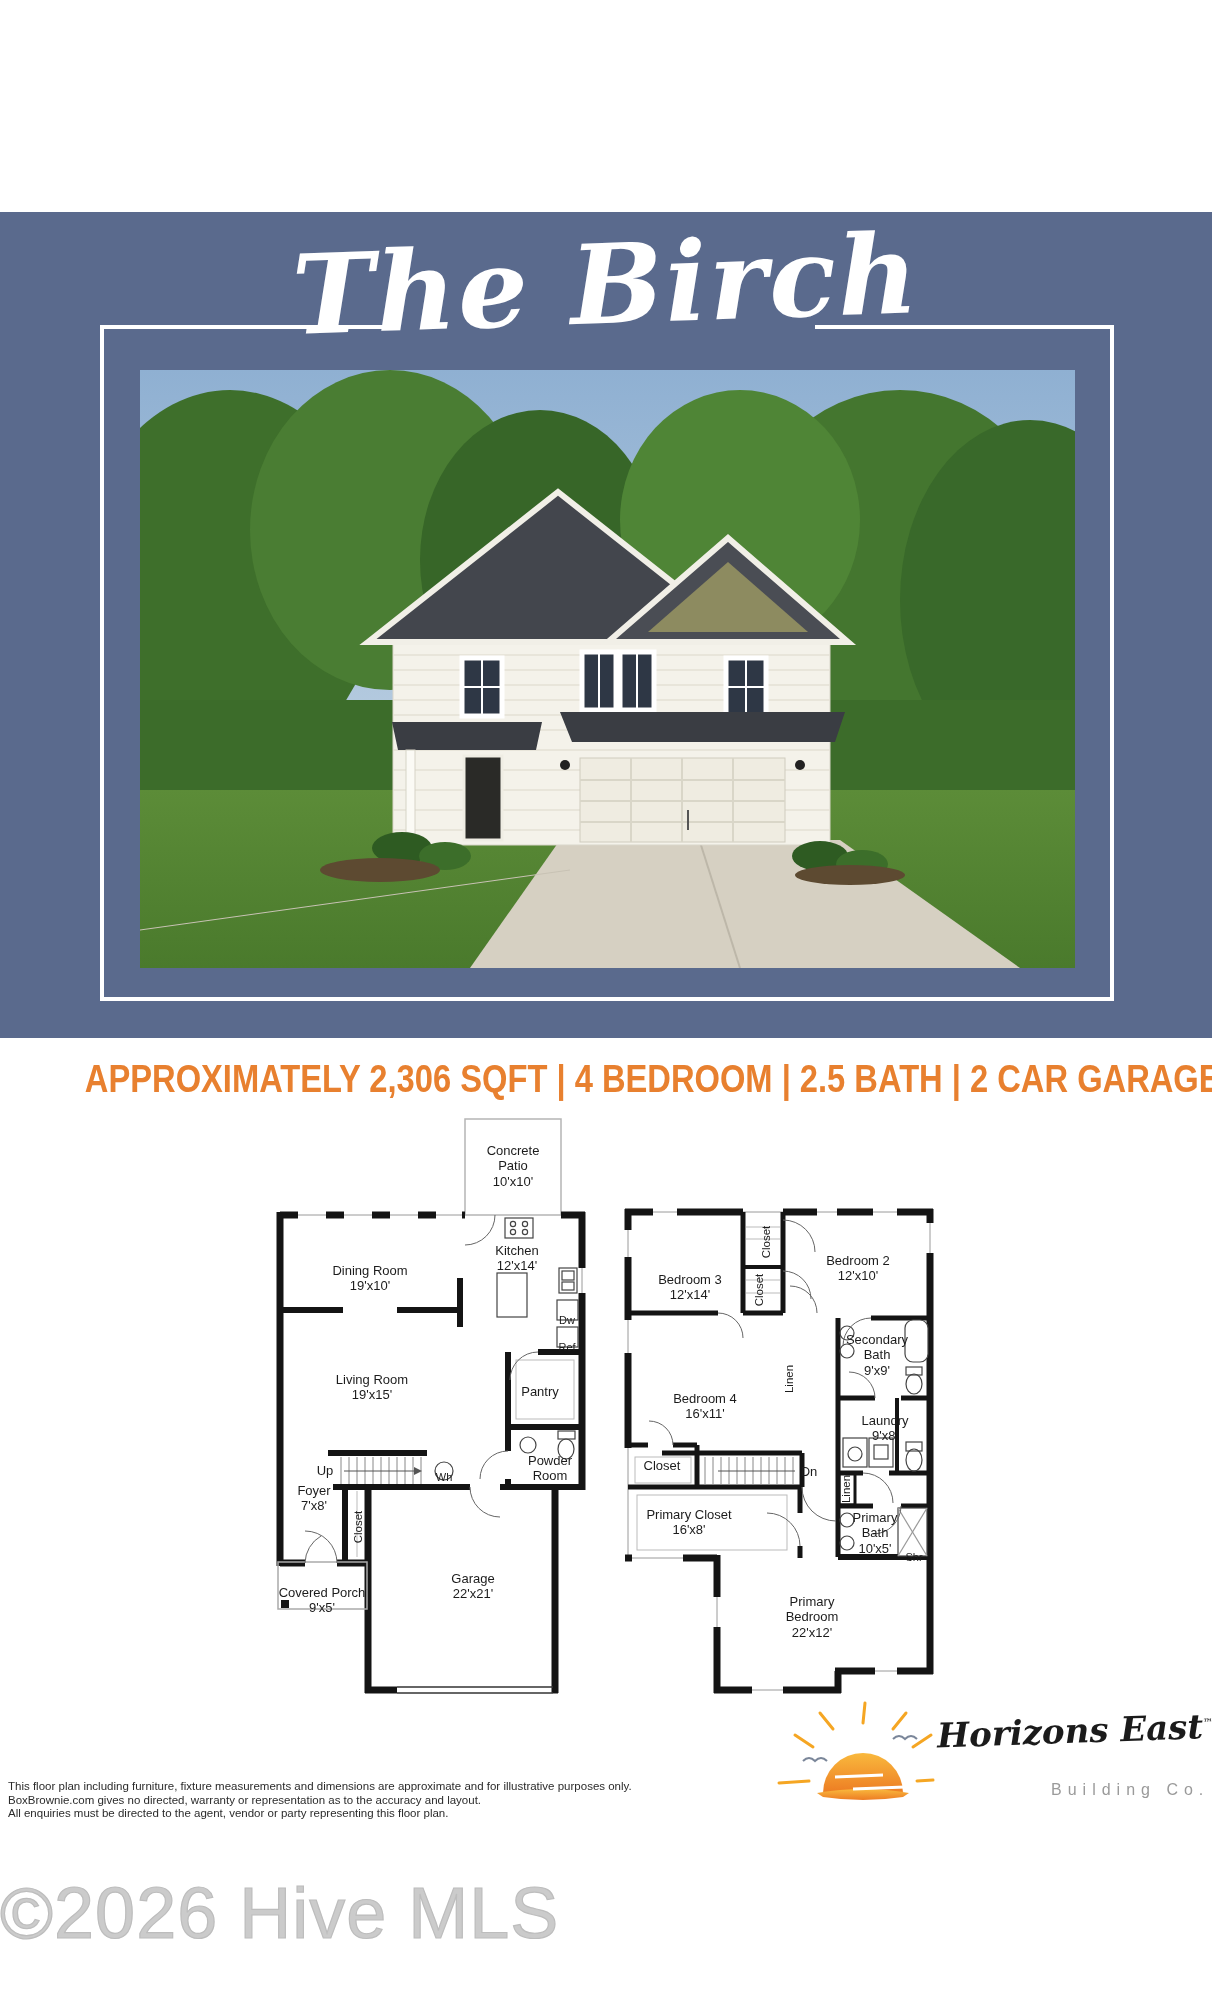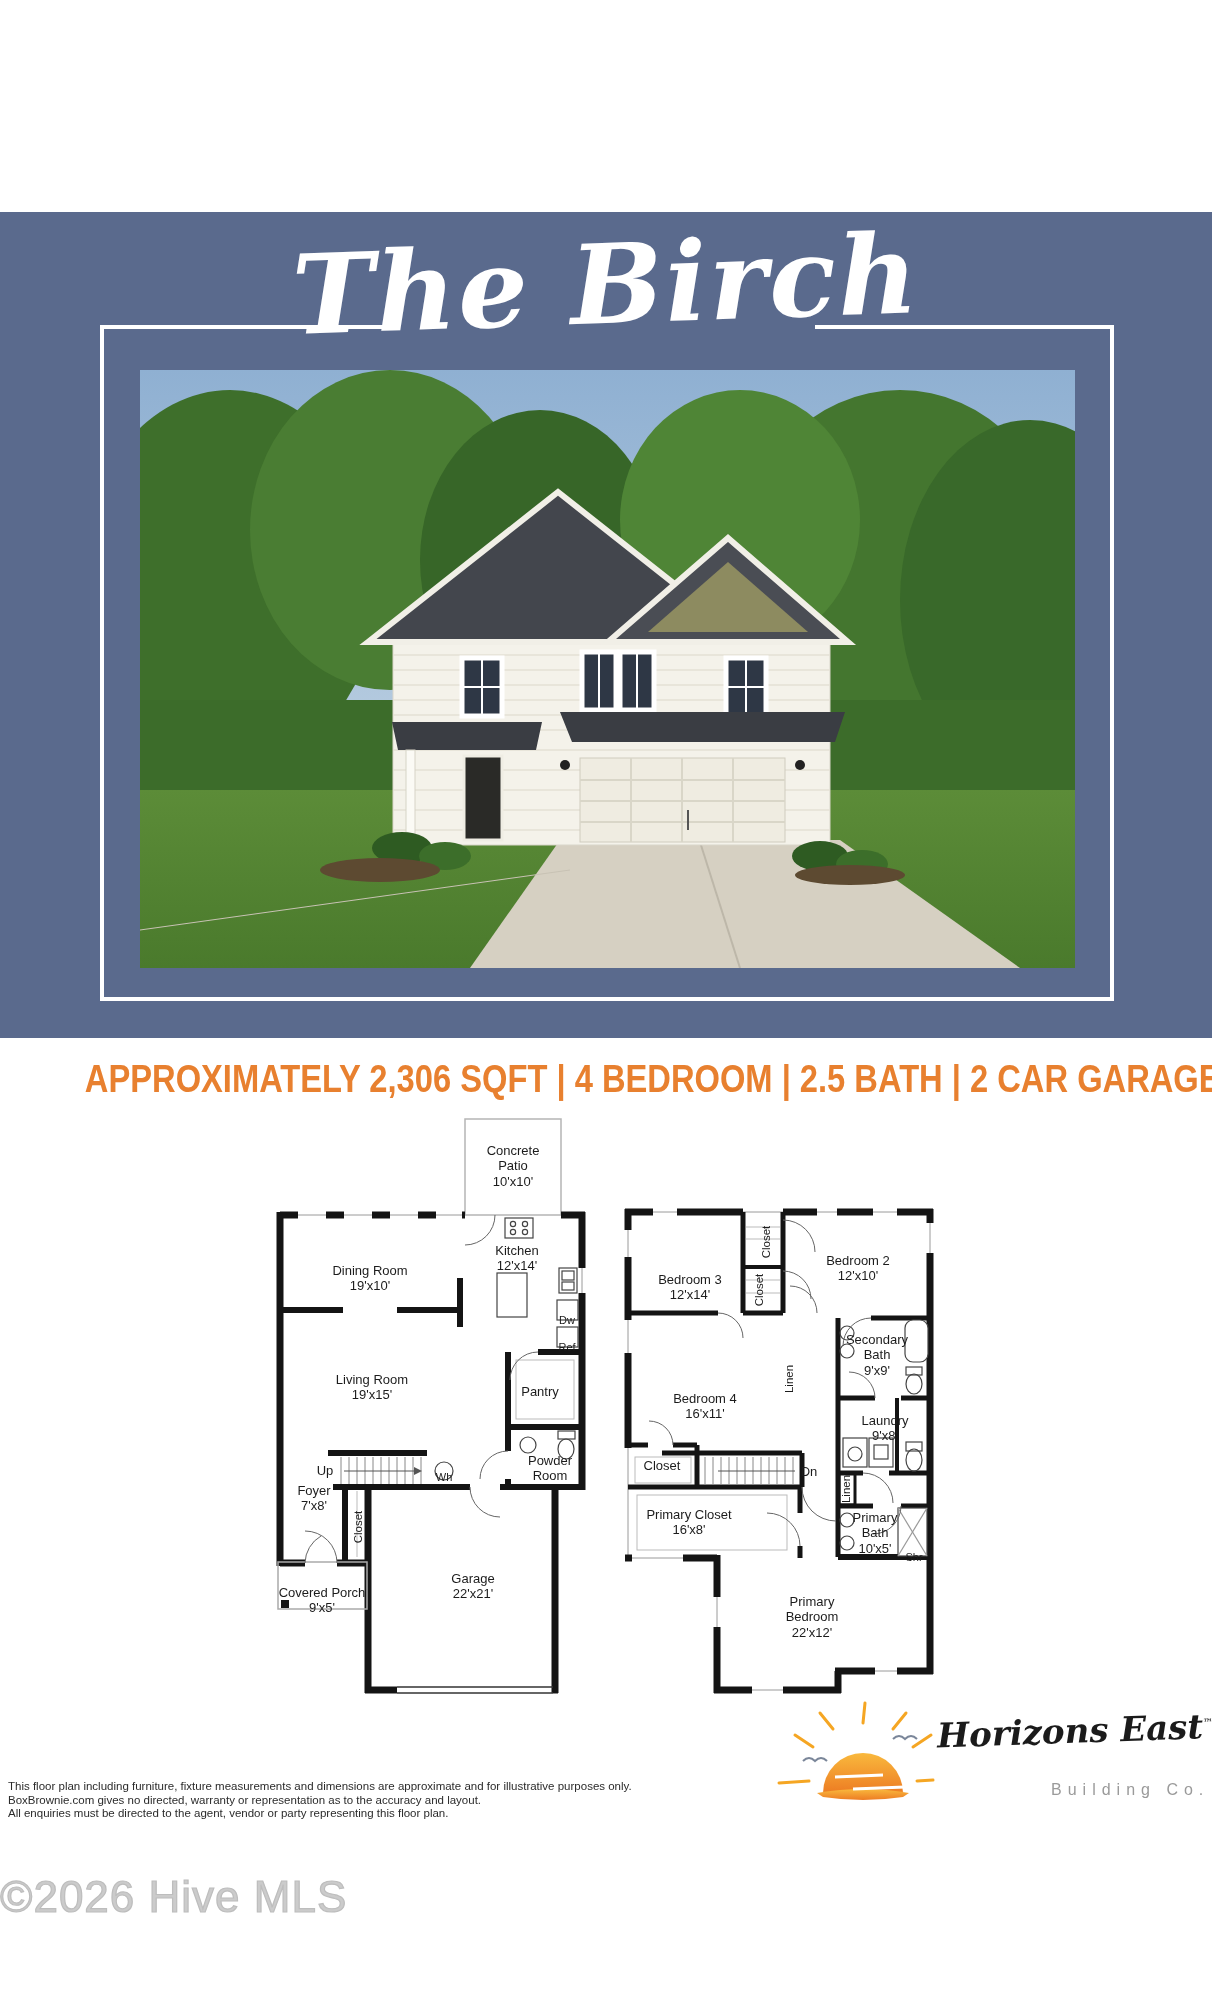--- a/index.html
+++ b/index.html
@@ -25,21 +25,21 @@
   .fpl .dm{display:block;}
   .fpl.sm{font-size:11px;margin-top:10px;}
   .fpl.rot{transform:translate(-50%,-50%) rotate(-90deg);font-size:11.5px;}
   
   .disclaimer{position:absolute;left:8px;top:1748px;font-size:11.5px;line-height:13.5px;color:#2b2b2b;margin-top:32px;}
   .logo{position:absolute;left:765px;top:1693px;width:440px;height:120px;}
   .logo-name{position:absolute;left:172px;top:18px;width:260px;font-family:"DejaVu Serif",serif;
       font-style:italic;font-weight:bold;font-size:34px;color:#1b1b1b;transform:rotate(-2deg);white-space:nowrap;}
   .logo-tm{font-size:10px;vertical-align:super;}
   .logo-tag{position:absolute;left:286px;top:62px;font-size:16px;letter-spacing:6px;color:#9a9a9a;white-space:nowrap;margin-top:26px;}
-  .watermark{position:absolute;left:0px;top:1872px;font-size:44px;color:rgba(160,160,160,.55);
+  .watermark{position:absolute;left:0px;top:1872px;font-size:72px;color:rgba(160,160,160,.55);
       -webkit-text-stroke:1.2px #bdbdbd;letter-spacing:1px;font-weight:300;}
 </style>
 </head>
 <body>
 
 <div class="page">
 
   <div class="hero">
     <div class="frame">
       <div class="frame-gap"></div>

